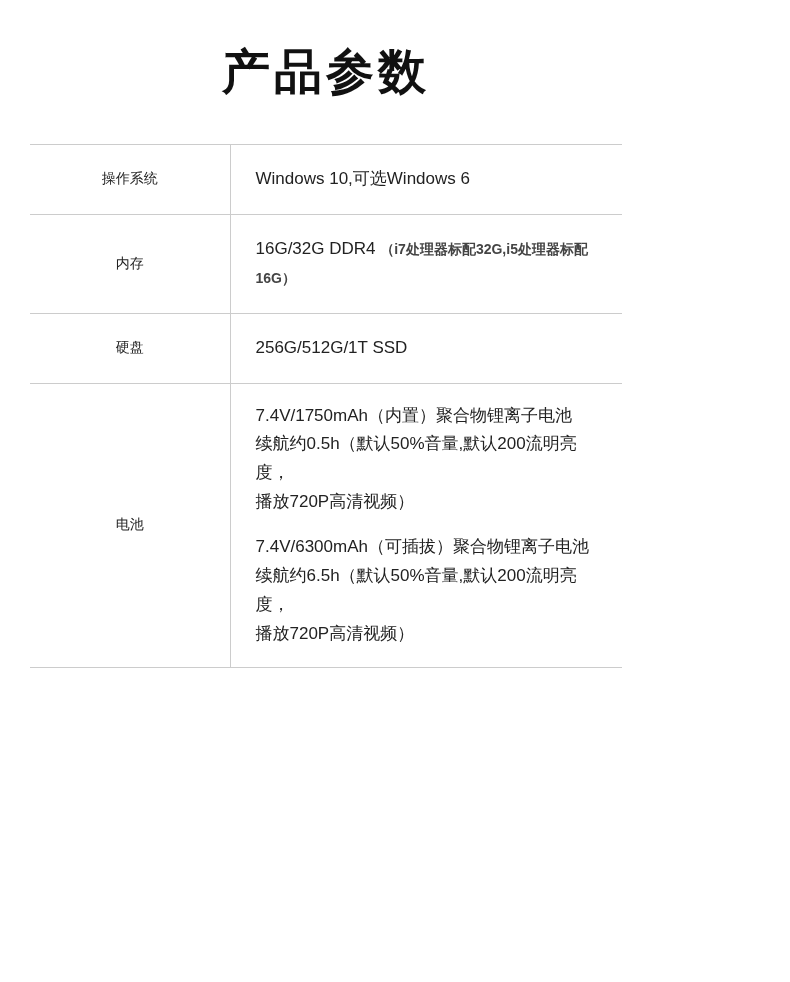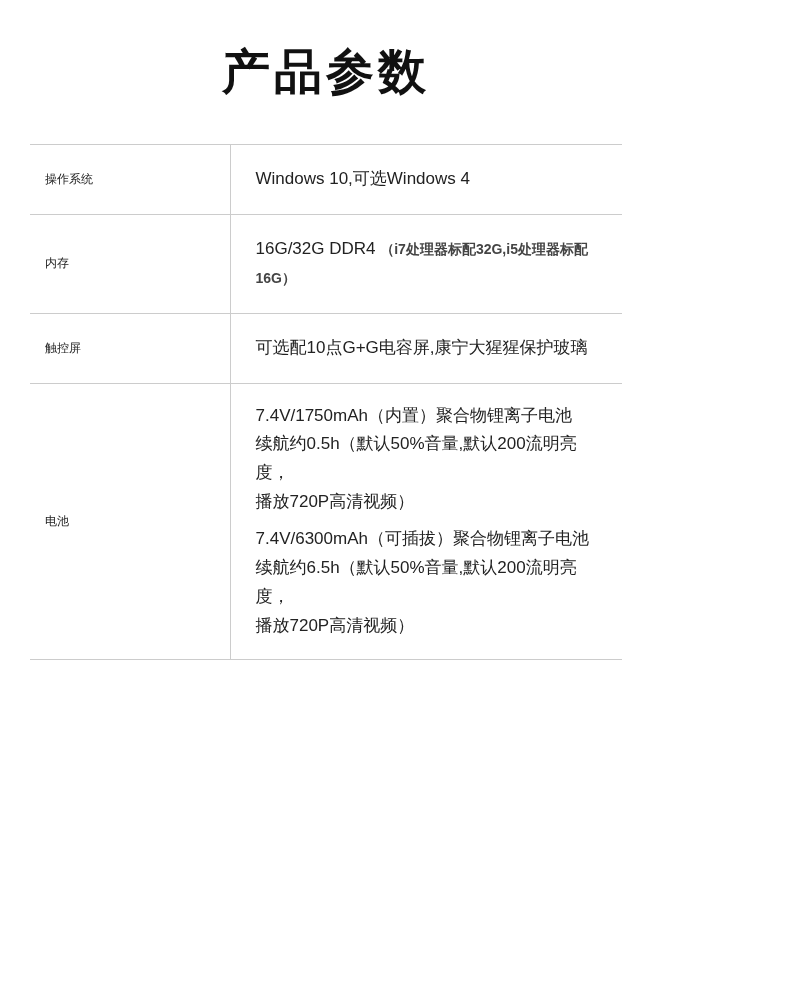--- a/index.html
+++ b/index.html
@@ -38,21 +38,22 @@
       border-top: 1.5px solid #cccccc;
     }
 
     .specs-table tr {
       border-bottom: 1.5px solid #cccccc;
     }
 
     .spec-label {
       width: 200px;
       padding: 20px 15px;
-      font-size: 12px;
+      text-align: center;
+      font-size: 14px;
       font-weight: 500;
       color: #222222;
       vertical-align: middle;
       border-right: 1.5px solid #cccccc;
     }
 
     .spec-value {
       padding: 20px 20px 20px 25px;
       font-size: 17px;
       color: #222222;
@@ -63,21 +64,21 @@
     .battery-row .spec-label {
       vertical-align: middle;
     }
 
     .battery-row .spec-value {
       padding-top: 18px;
       padding-bottom: 18px;
     }
 
     .battery-block {
-      margin-bottom: 8px;
+      margin-bottom: 16px;
     }
 
     .battery-block:last-child {
       margin-bottom: 0;
     }
 
     .small-text {
       font-size: 14px;
       color: #444444;
       font-weight: bold;
@@ -90,45 +91,45 @@
   <h1 class="page-title">产品参数</h1>
 
   <table class="specs-table">
     <tbody>
 
       <tr>
         <td class="spec-label">
           <span>操作系统</span>
         </td>
         <td class="spec-value">
-          <span>Windows 10,可选Windows 4</span>
+          <span>Windows 10,可选Windows 6</span>
         </td>
       </tr>
 
 
       <tr>
         <td class="spec-label">
           <span>内存</span>
         </td>
         <td class="spec-value">
           <span>16G/32G DDR4</span>
           <span class="small-text">（i7处理器标配32G,i5处理器标配16G）</span>
         </td>
       </tr>
 
+      <tr>
+        <td class="spec-label">
+          <span>硬盘</span>
+        </td>
+        <td class="spec-value">
+          <span> 256G/512G/1T SSD</span>
+        </td>
+      </tr>
 
 
-      <tr>
-        <td class="spec-label">
-          <span>触控屏</span>
-        </td>
-        <td class="spec-value">
-          <span>可选配10点G+G电容屏,康宁大猩猩保护玻璃</span>
-        </td>
-      </tr>
 
 
       <tr class="battery-row">
         <td class="spec-label">
           <span>电池</span>
         </td>
         <td class="spec-value">
           <div class="battery-block">
             <div>7.4V/1750mAh（内置）聚合物锂离子电池</div>
             <div>续航约0.5h（默认50%音量,默认200流明亮度，</div>

